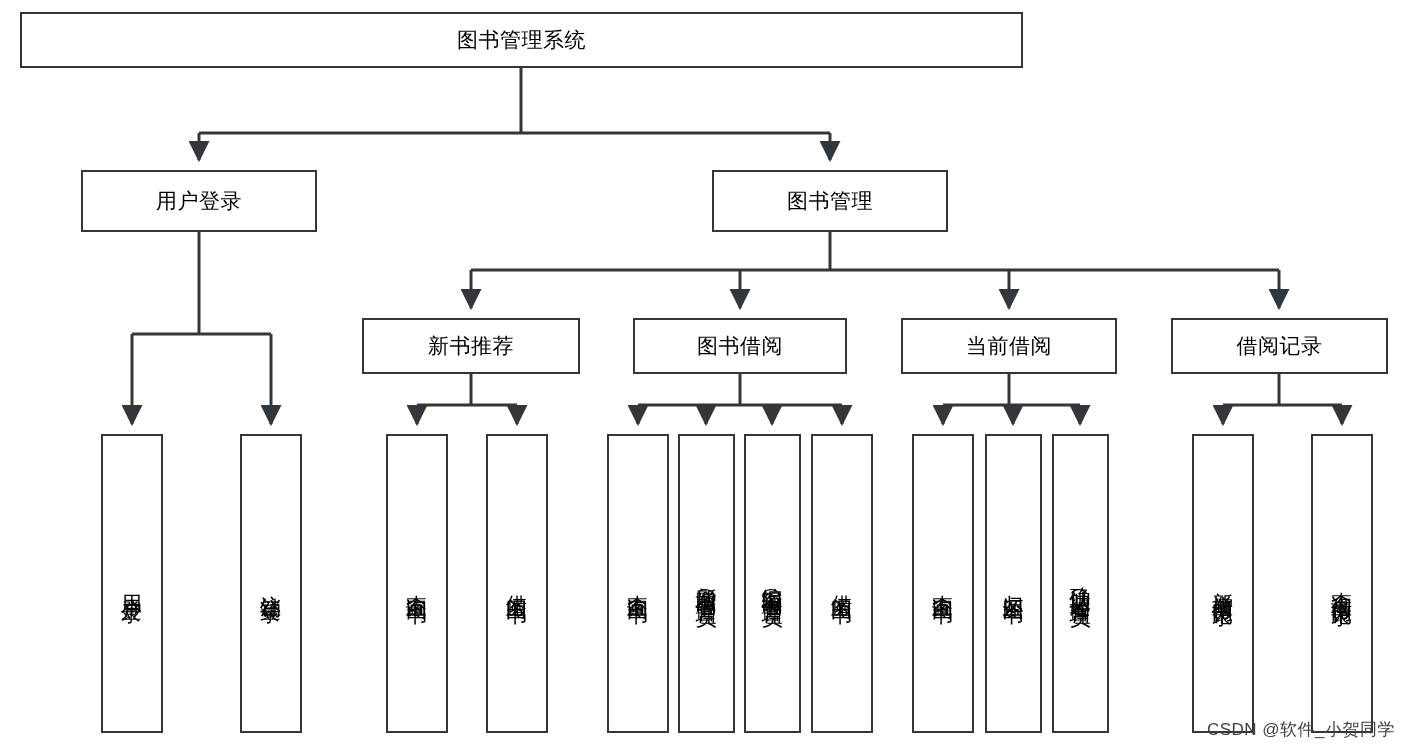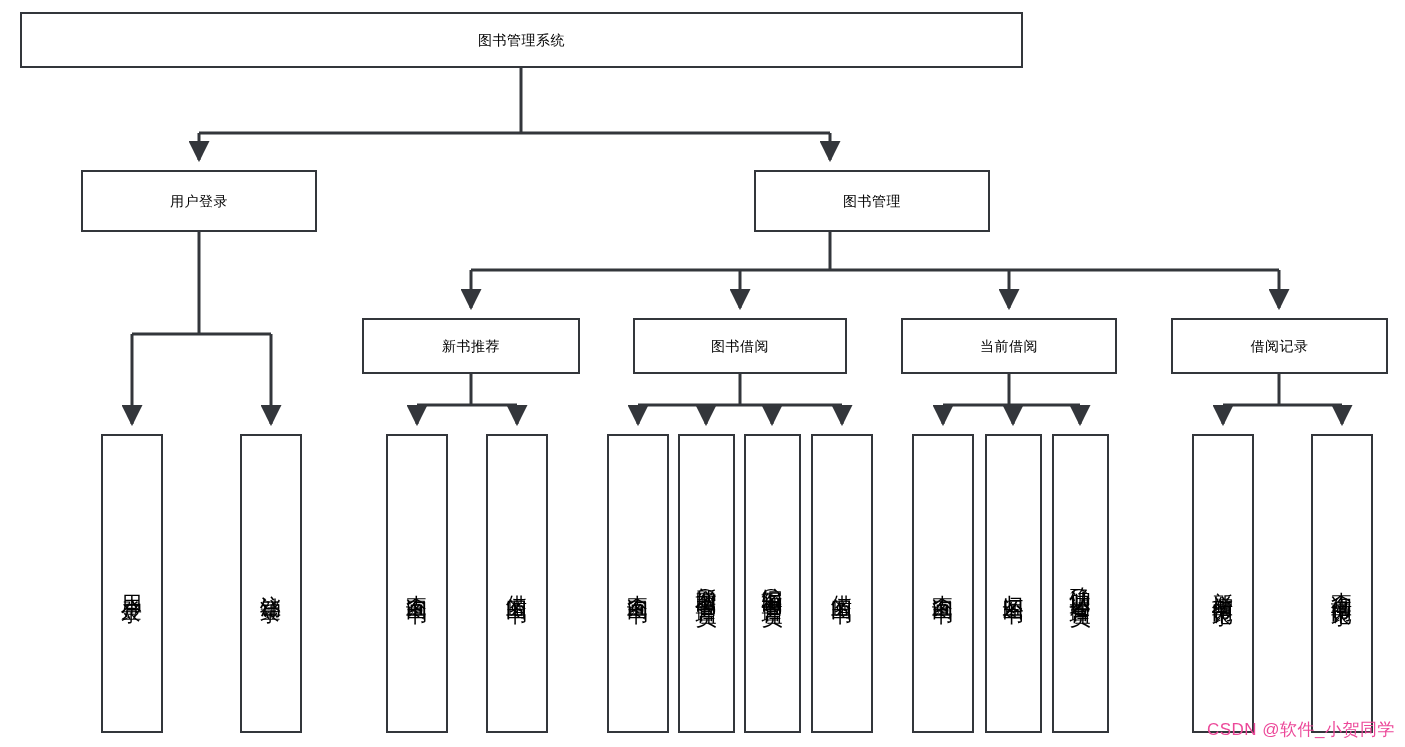--- a/index.html
+++ b/index.html
@@ -38,42 +38,42 @@
     z-index: 2;
   }
   .node .lbl {
     display: block;
     text-align: center;
     line-height: 1.18;
     letter-spacing: 0.5px;
   }
   
   .node.h .lbl {
-    font-size: 14px;
+    font-size: 21px;
     white-space: nowrap;
   }
   
   .node.v {
     align-items: center;
     justify-content: center;
   }
   .node.v .lbl {
     writing-mode: vertical-rl;
     text-orientation: upright;
     font-size: 21px;
     line-height: 1.0;
     letter-spacing: 3px;
     max-height: 100%;
   }
   #watermark {
     position: absolute;
     right: 10px;
     bottom: 6px;
     font-size: 17px;
-    color: #ec4899;
+    color: #404040;
     z-index: 5;
     white-space: nowrap;
     letter-spacing: 0.5px;
     text-align: center;
   }
 </style>
 </head>
 <body>
 
 <div id="canvas">
@@ -128,21 +128,21 @@
     </g>
   </svg>
 
   <div class="node h" id="n-root" style="left: 20px; top: 12px; width: 1003px; height: 56px;">
     <span class="lbl">图书管理系统</span>
   </div>
 
   <div class="node h" id="n-l2-0" style="left: 81px; top: 170px; width: 236px; height: 62px;">
     <span class="lbl">用户登录</span>
   </div>
-  <div class="node h" id="n-l2-1" style="left: 712px; top: 170px; width: 236px; height: 62px; margin-left: 42px;">
+  <div class="node h" id="n-l2-1" style="left: 712px; top: 170px; width: 236px; height: 62px;">
     <span class="lbl">图书管理</span>
   </div>
 
   <div class="node h" id="n-l3-1" style="left: 633px; top: 318px; width: 214px; height: 56px;">
     <span class="lbl">图书借阅</span>
   </div>
   <div class="node h" id="n-l3-0" style="left: 362px; top: 318px; width: 218px; height: 56px;">
     <span class="lbl">新书推荐</span>
   </div>
   <div class="node h" id="n-l3-3" style="left: 1171px; top: 318px; width: 217px; height: 56px;">

